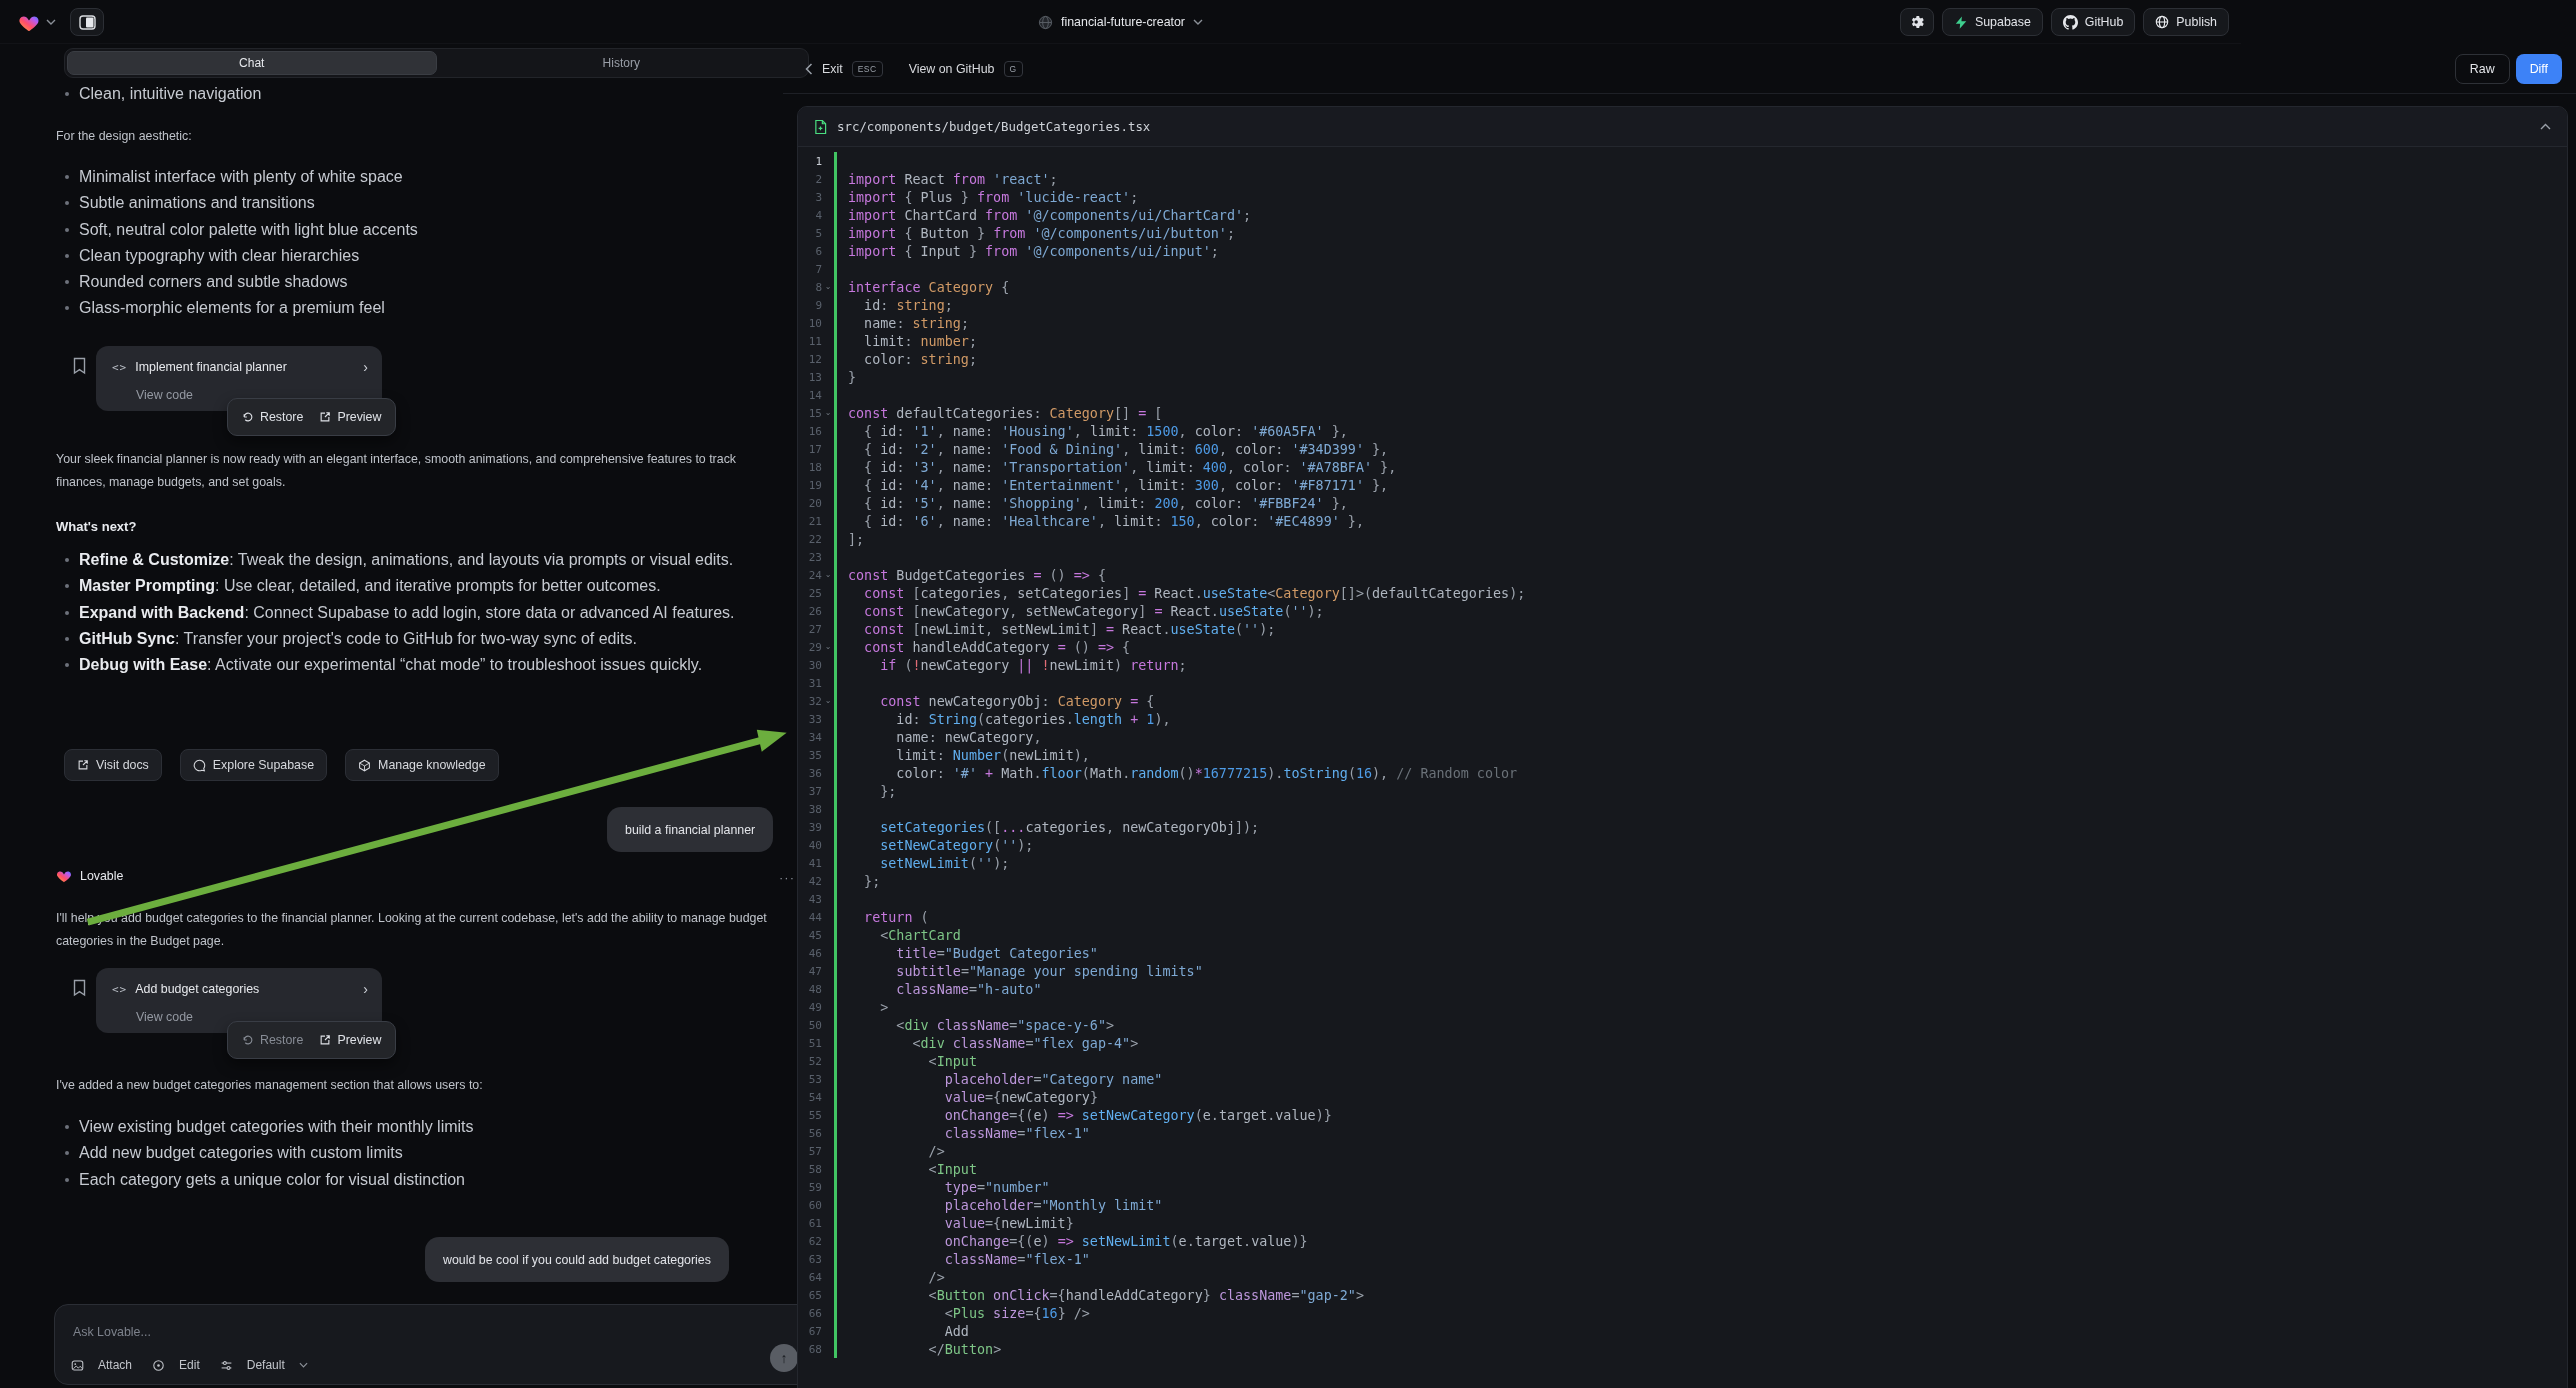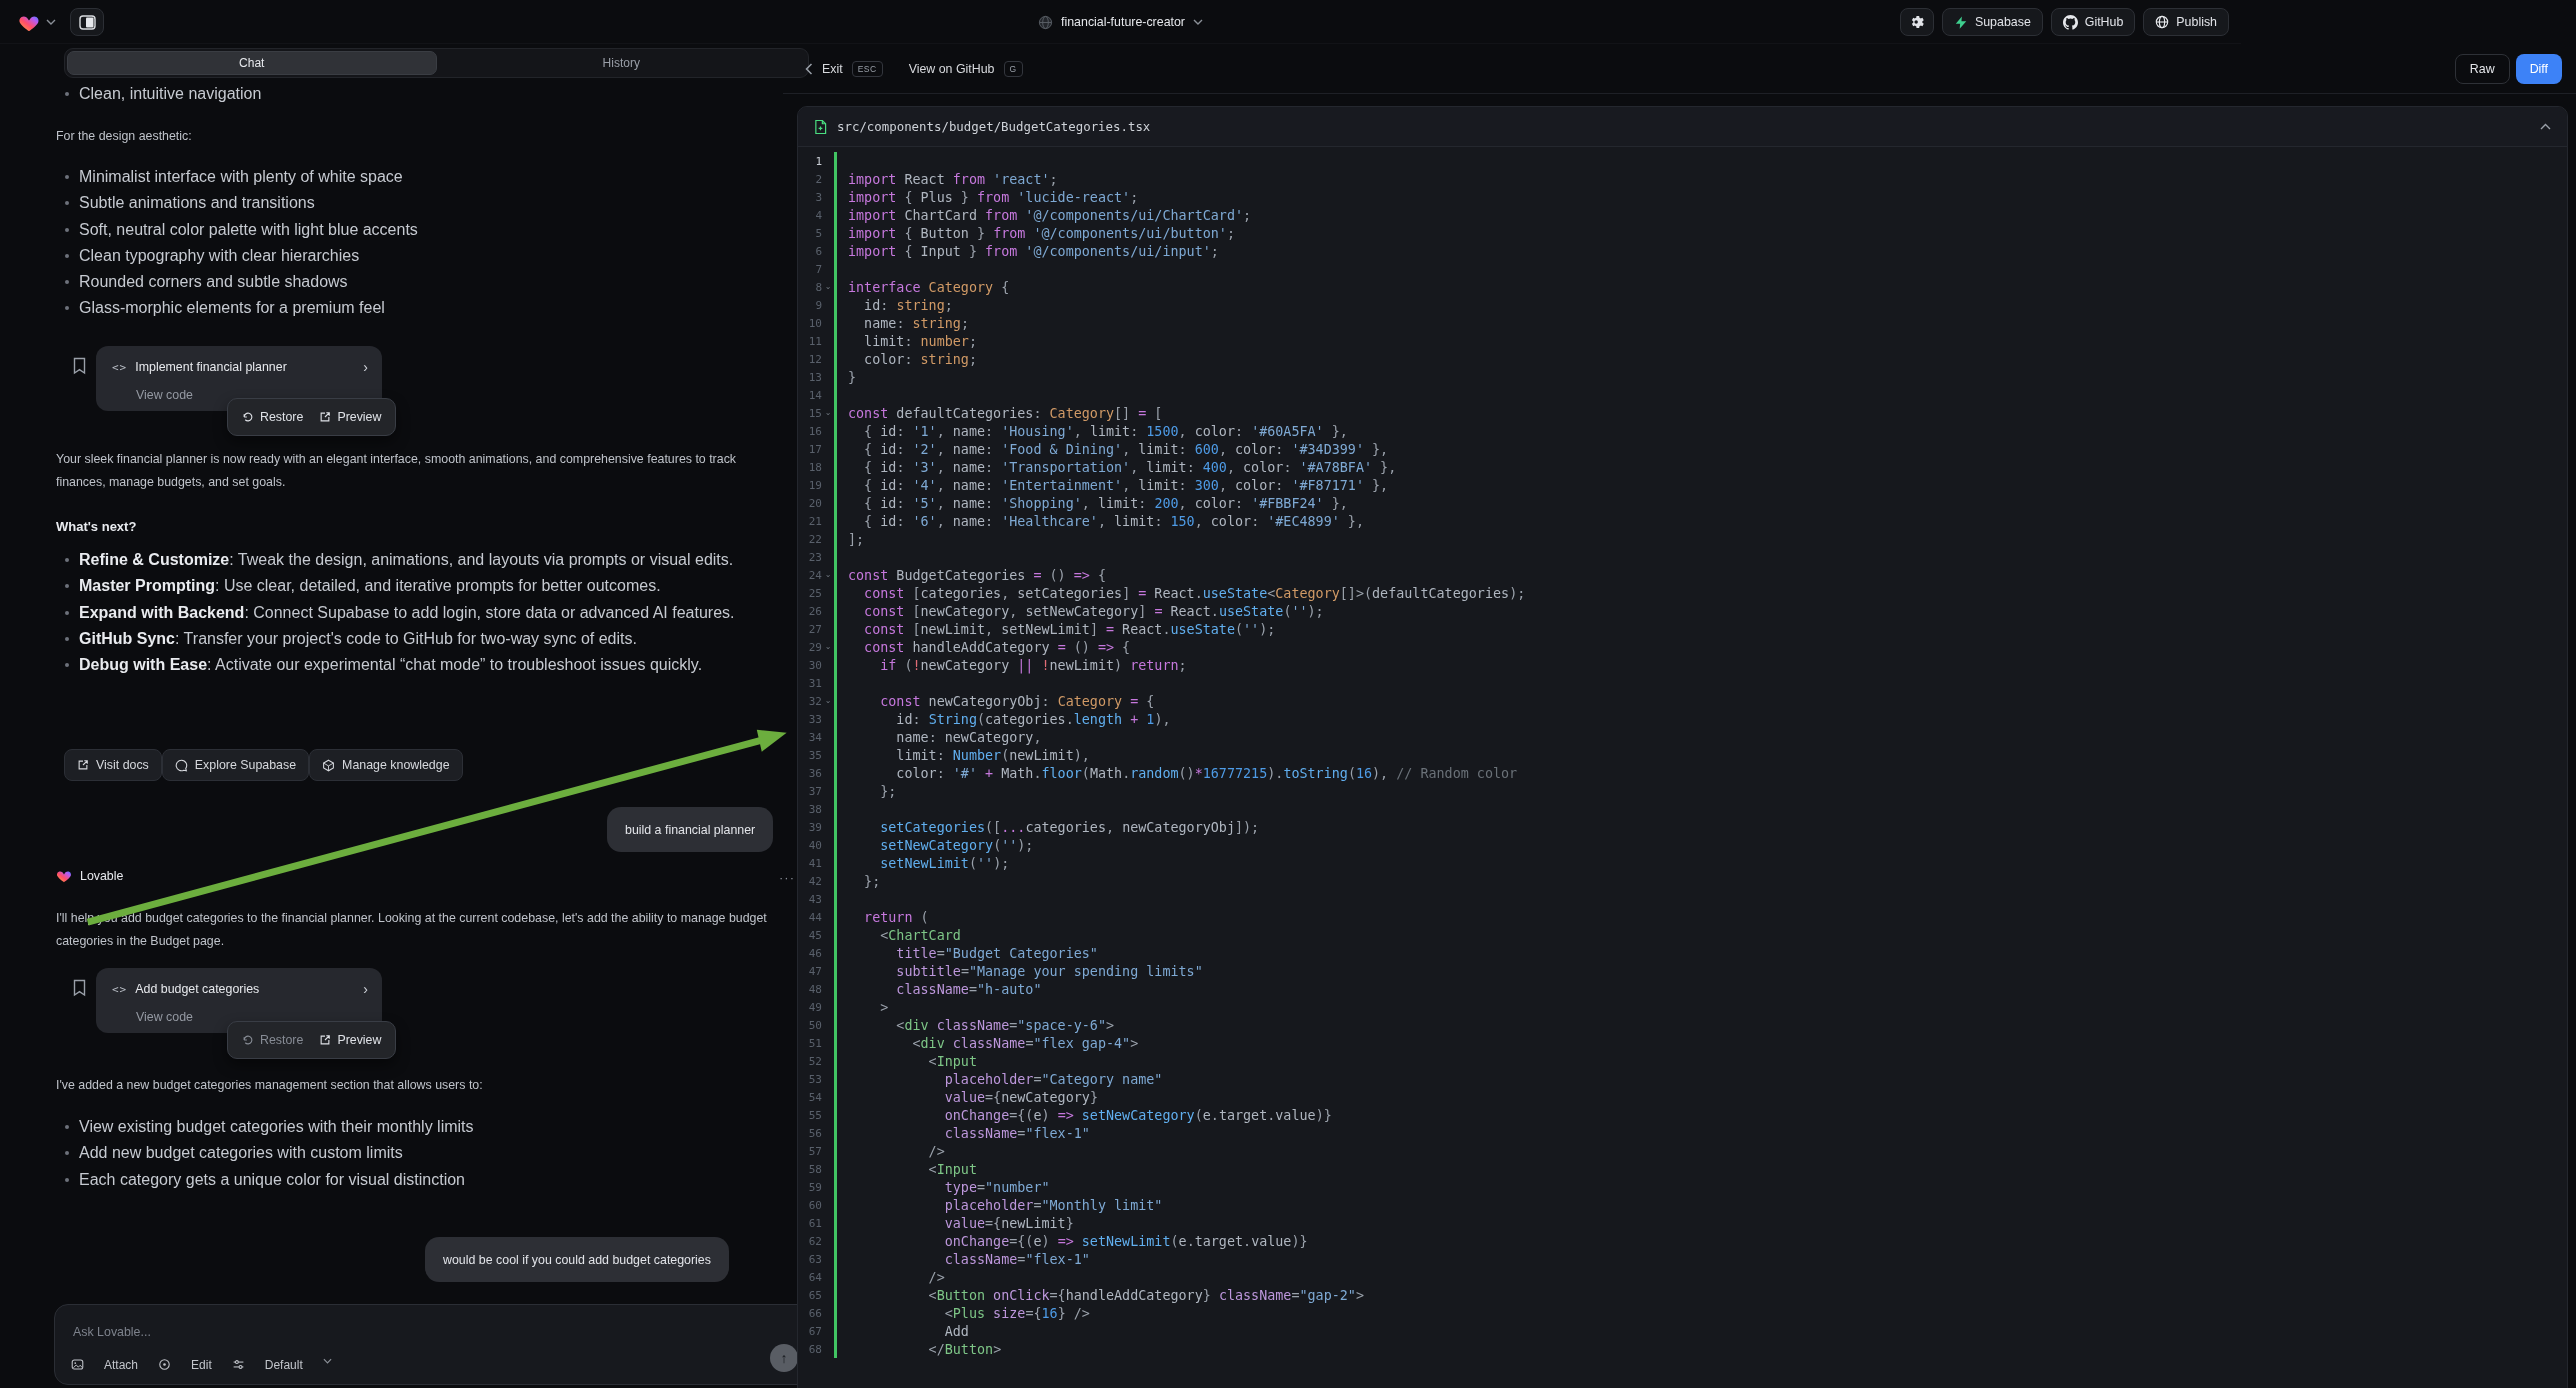--- a/index.html
+++ b/index.html
@@ -56,21 +56,21 @@
   .bookmark { position:absolute; }
 
   .pill {
     position:absolute; height:38px; background:#232529; border:1px solid #393d45; border-radius:10px;
     display:flex; align-items:center; gap:16px; padding:0 14px;
     box-shadow:0 6px 14px rgba(0,0,0,.45); font-size:12.4px;
   }
   .pill .pitem { display:flex; align-items:center; gap:6px; color:#dfe2e7; }
   .pill .pitem.dim { color:#878c95; }
 
-  .actions { position:absolute; display:flex; gap:0; }
+  .actions { position:absolute; display:flex; gap:18px; }
   .act-btn {
     height:32px; background:#1d1f24; border:1px solid #2c2f36; border-radius:8px;
     display:flex; align-items:center; gap:7px; padding:0 12px; color:#d7d9de; font-size:12.4px;
   }
 
   .bubble {
     position:absolute; background:#2d2f35; border-radius:14px; height:45px;
     display:flex; align-items:center; padding:0 18px; font-size:12.4px; color:#e2e4e9; white-space:nowrap;
   }
   .lov-row { position:absolute; display:flex; align-items:center; gap:8px; }
@@ -78,21 +78,21 @@
   .dots { position:absolute; color:#8a8f98; font-size:13px; letter-spacing:1px; }
 
   #scroll-thumb { position:absolute; left:752px; top:300px; width:5px; height:864px; background:#43464c; border-radius:3px; }
 
   #chat-input {
     position:absolute; left:0px; top:1260px; width:759px; height:81px;
     background:#17191e; border:1px solid #2b2e35; border-radius:14px;
   }
   #chat-input .ph { position:absolute; left:18px; top:20px; font-size:12.4px; color:#7d828c; }
   .input-row { position:absolute; left:16px; bottom:12px; display:flex; align-items:center; gap:20px; }
-  .in-act { display:flex; align-items:flex-start; gap:20px; font-size:12px; color:#c2c5cb; }
+  .in-act { display:flex; align-items:center; gap:14px; font-size:12px; color:#c2c5cb; }
   #send-btn {
     position:absolute; right:14px; bottom:12px; width:28px; height:28px; border-radius:50%;
     background:#595d64; display:flex; align-items:center; justify-content:center;
     color:#16181d; font-size:14px; font-weight:bold;
   }
 
   
   #code-header { position:absolute; left:783px; top:44px; width:1793px; height:50px; border-bottom:1px solid #1e2026; display:flex; align-items:center; }
   .ch-left { display:flex; align-items:center; gap:9px; margin-left:22px; }
   .ch-txt { font-size:12.4px; color:#d8dade; }

